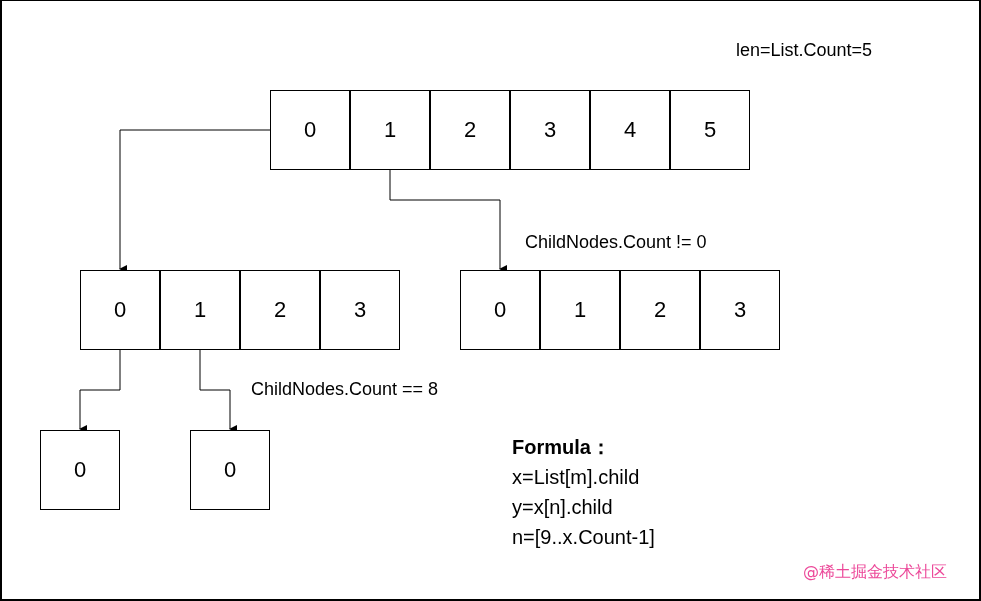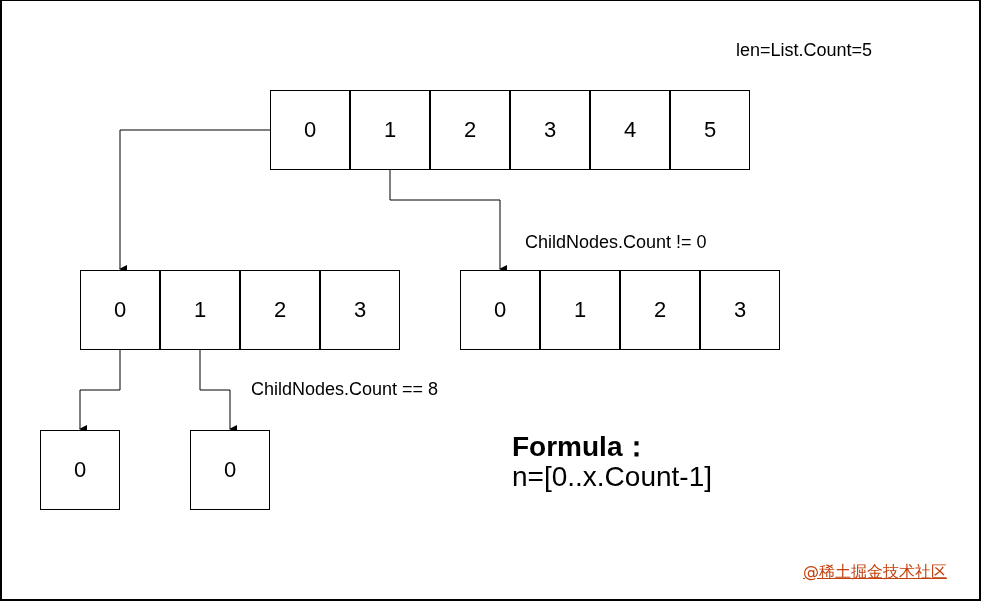--- a/index.html
+++ b/index.html
@@ -5,24 +5,24 @@
   html, body { margin: 0; padding: 0; background: #ffffff; }
   body { width: 981px; height: 601px; position: relative; overflow: hidden;
          font-family: "Liberation Sans", sans-serif; color: #000; }
   .frame { position: absolute; left: 0; top: 0; width: 979px; height: 599px;
            border: 1px solid #000; box-sizing: content-box; }
   .frame { border-width: 1px 2px 2px 2px; width: 977px; height: 598px; }
   .cell { position: absolute; width: 80px; height: 80px; box-sizing: border-box;
           border: 1px solid #000; display: flex; align-items: center; justify-content: center;
           font-size: 22px; background: #fff; }
   .label { position: absolute; font-size: 18px; white-space: nowrap; line-height: 1; }
-  .formula { position: absolute; left: 512px; top: 432px; font-size: 28px; line-height: 30px; }
+  .formula { position: absolute; left: 512px; top: 432px; font-size: 20px; line-height: 30px; }
   .formula .title { font-weight: bold; }
-  .watermark { position: absolute; left: 803px; top: 562px; font-size: 16px; color: #c2410c;
-               font-family: "DejaVu Sans", sans-serif; white-space: nowrap; text-decoration: underline; }
+  .watermark { position: absolute; left: 803px; top: 562px; font-size: 16px; color: #ec4899;
+               font-family: "DejaVu Sans", sans-serif; white-space: nowrap; }
   svg.wires { position: absolute; left: 0; top: 0; }
 </style>
 </head>
 <body>
 
 <div class="frame"></div>
 
 <svg class="wires" width="981" height="601">
   <defs>
     <marker id="arrow" markerWidth="8" markerHeight="8" refX="4" refY="7" orient="auto" markerUnits="userSpaceOnUse">
@@ -66,16 +66,18 @@
   <div class="cell" style="left:700px; top:270px;">3</div>
 </div>
 
 <div class="label" style="left:251px; top:380px;">ChildNodes.Count == 8</div>
 
 <div class="cell" style="left:40px; top:430px;">0</div>
 <div class="cell" style="left:190px; top:430px;">0</div>
 
 <div class="formula">
   <div class="title">Formula：</div>
-  <div>n=[0..x.Count-1]</div>
+  <div>x=List[m].child</div>
+  <div>y=x[n].child</div>
+  <div>n=[9..x.Count-1]</div>
 </div>
 
 <div class="watermark">@稀土掘金技术社区</div>
 
 </body></html>

